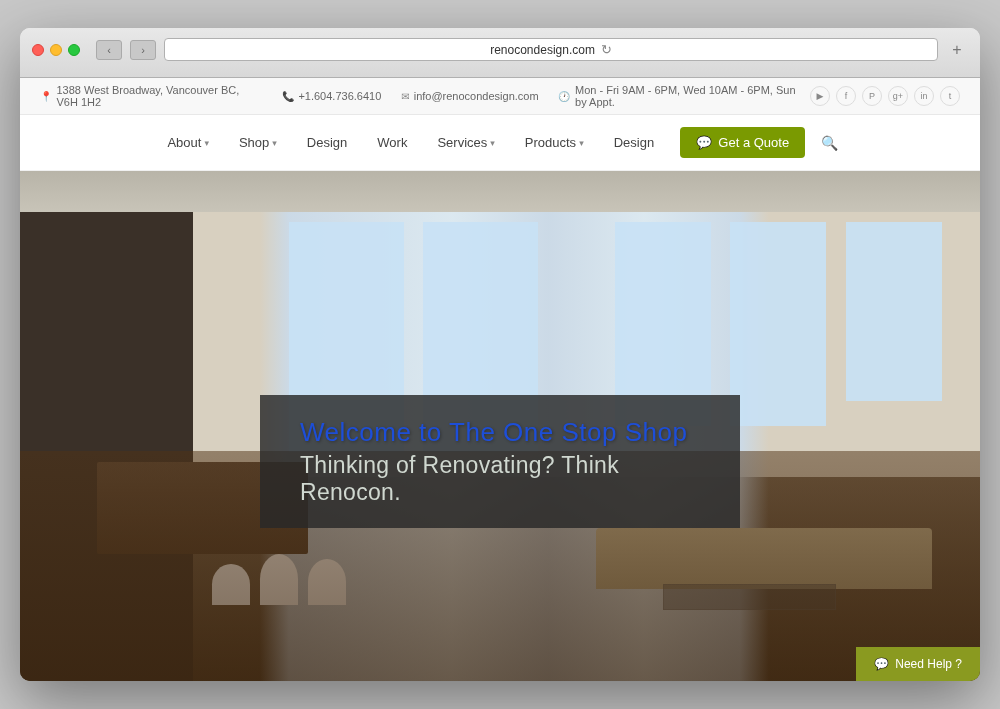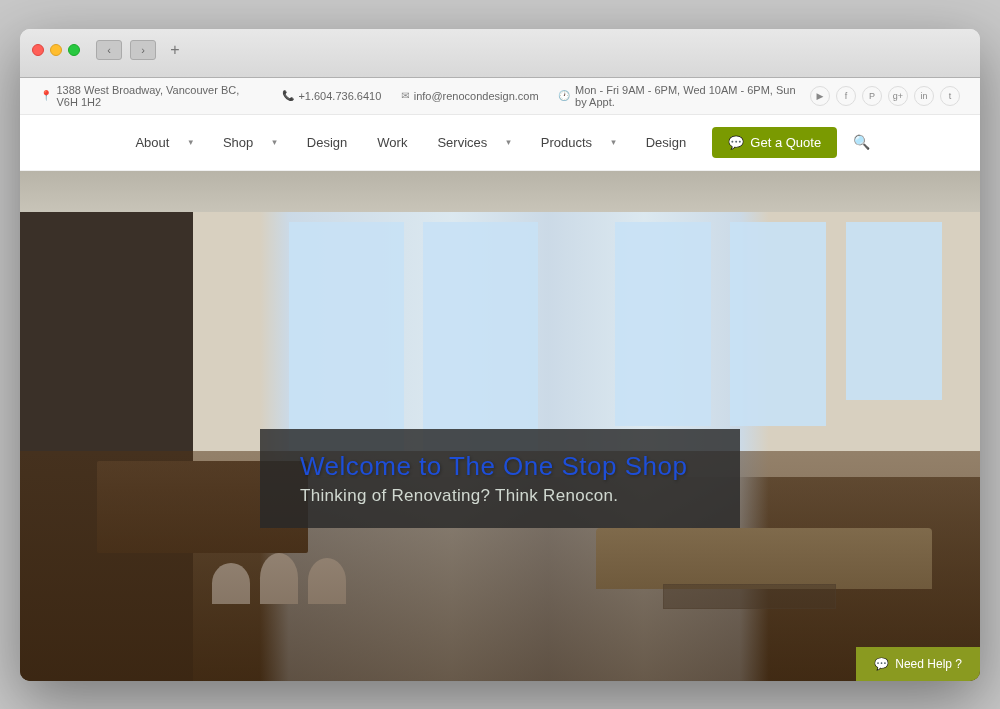--- a/index.html
+++ b/index.html
@@ -154,21 +154,21 @@
       position: relative;
     }
 
     .nav-item {
       padding: 6px 12px;
       font-size: 13px;
       color: #444;
       cursor: pointer;
       display: flex;
       align-items: center;
-      gap: 19px;
+      gap: 3px;
       white-space: nowrap;
     }
 
     .nav-chevron {
       font-size: 9px;
       color: #888;
     }
 
     .nav-cta {
       background: #7a9a01;
@@ -238,21 +238,21 @@
       color: #1d4ed8;
       font-size: 26px;
       font-weight: 300;
       letter-spacing: 0.5px;
       margin-bottom: 4px;
       text-shadow: 1px 1px 3px rgba(0,0,0,0.3);
     }
 
     .hero-subtitle {
       color: #d0d8d0;
-      font-size: 17px;
+      font-size: 23px;
       font-weight: 300;
       letter-spacing: 0.3px;
     }
 
     
     .need-help-btn {
       position: absolute;
       bottom: 0;
       right: 0;
       background: #8a9a20;
@@ -324,20 +324,24 @@
 
   <div class="browser-chrome">
     <div class="browser-controls">
       <div class="traffic-lights">
         <div class="traffic-light tl-red"></div>
         <div class="traffic-light tl-yellow"></div>
         <div class="traffic-light tl-green"></div>
       </div>
       <div class="browser-nav-btn">‹</div>
       <div class="browser-nav-btn">›</div>
+      <div class="address-bar">
+        <span>renocondesign.com</span>
+        <span style="color:#888;font-size:13px;">↻</span>
+      </div>
       <div class="browser-action-btn">+</div>
     </div>
   </div>
 
   <div class="website">
 
     <div class="top-bar">
       <div class="top-bar-left">
         <div class="top-bar-info">
           <span class="top-bar-icon">📍</span>

